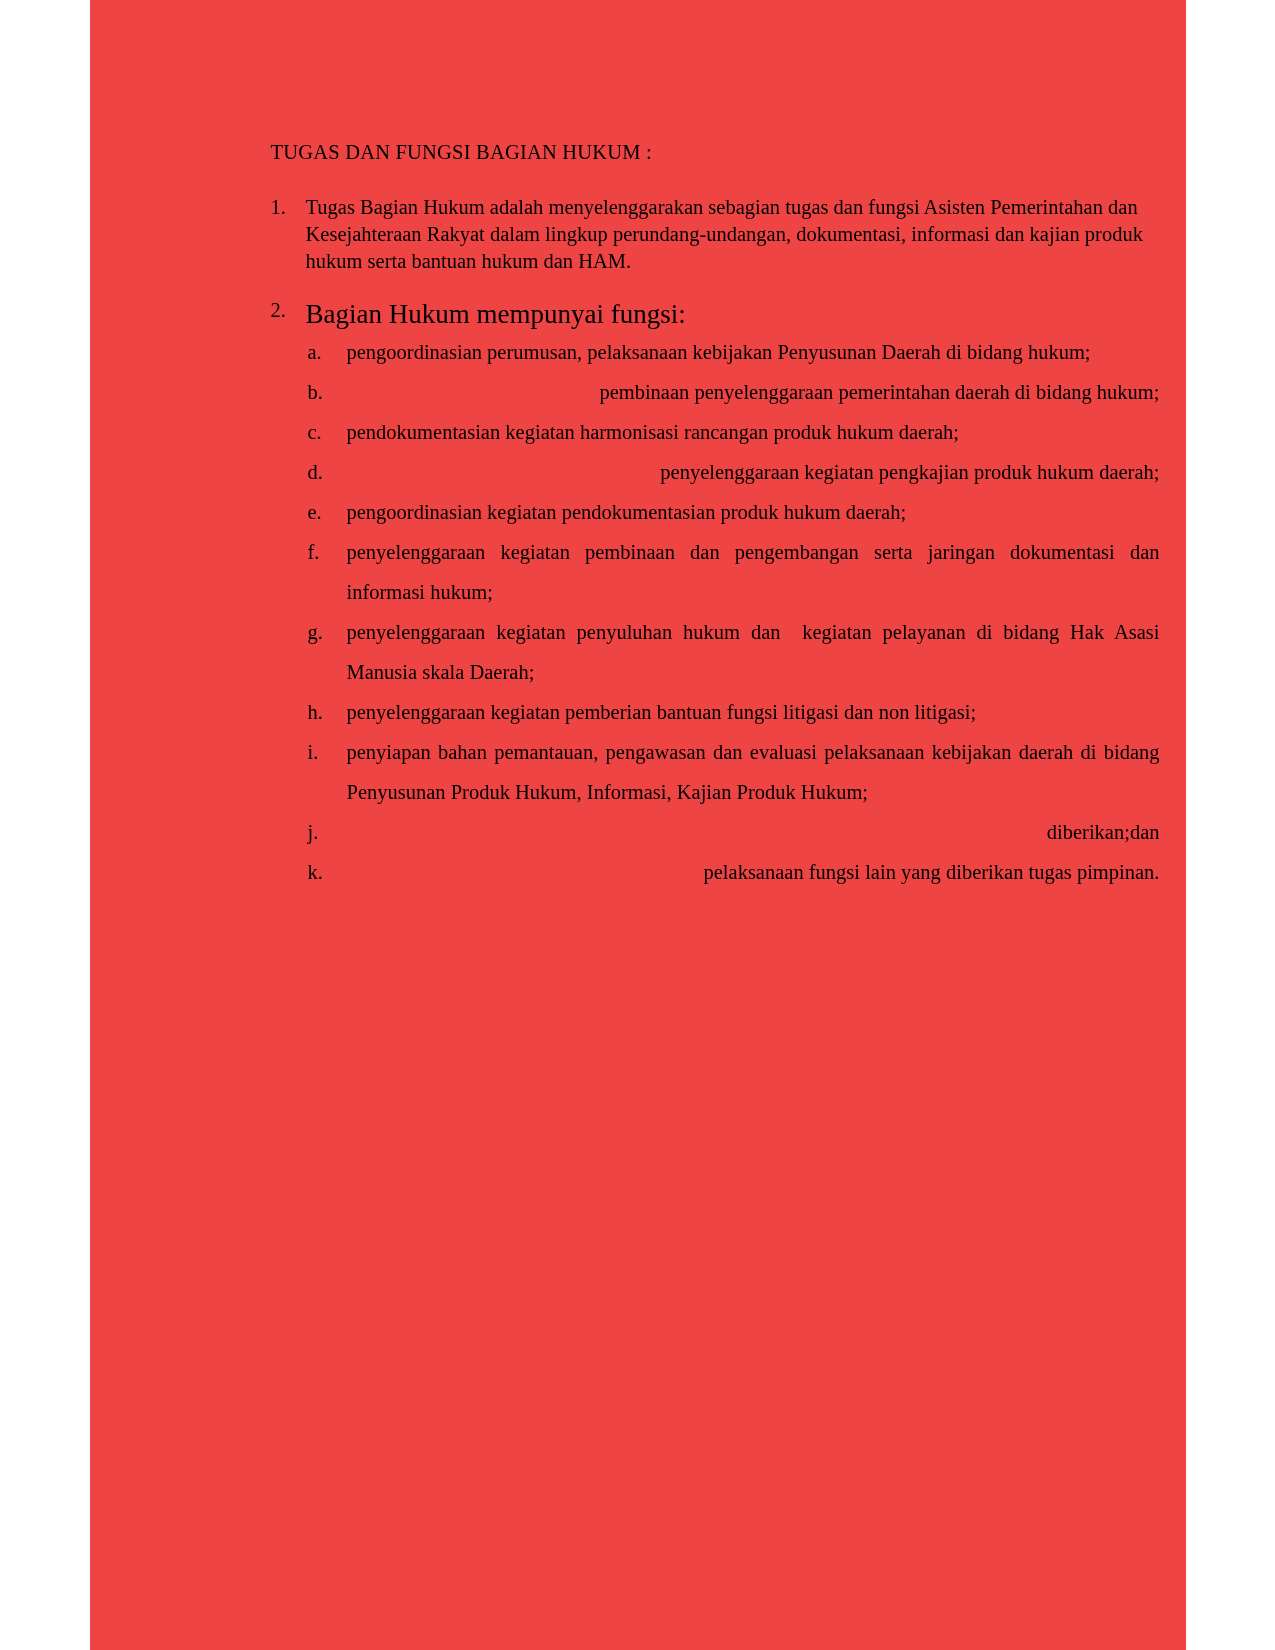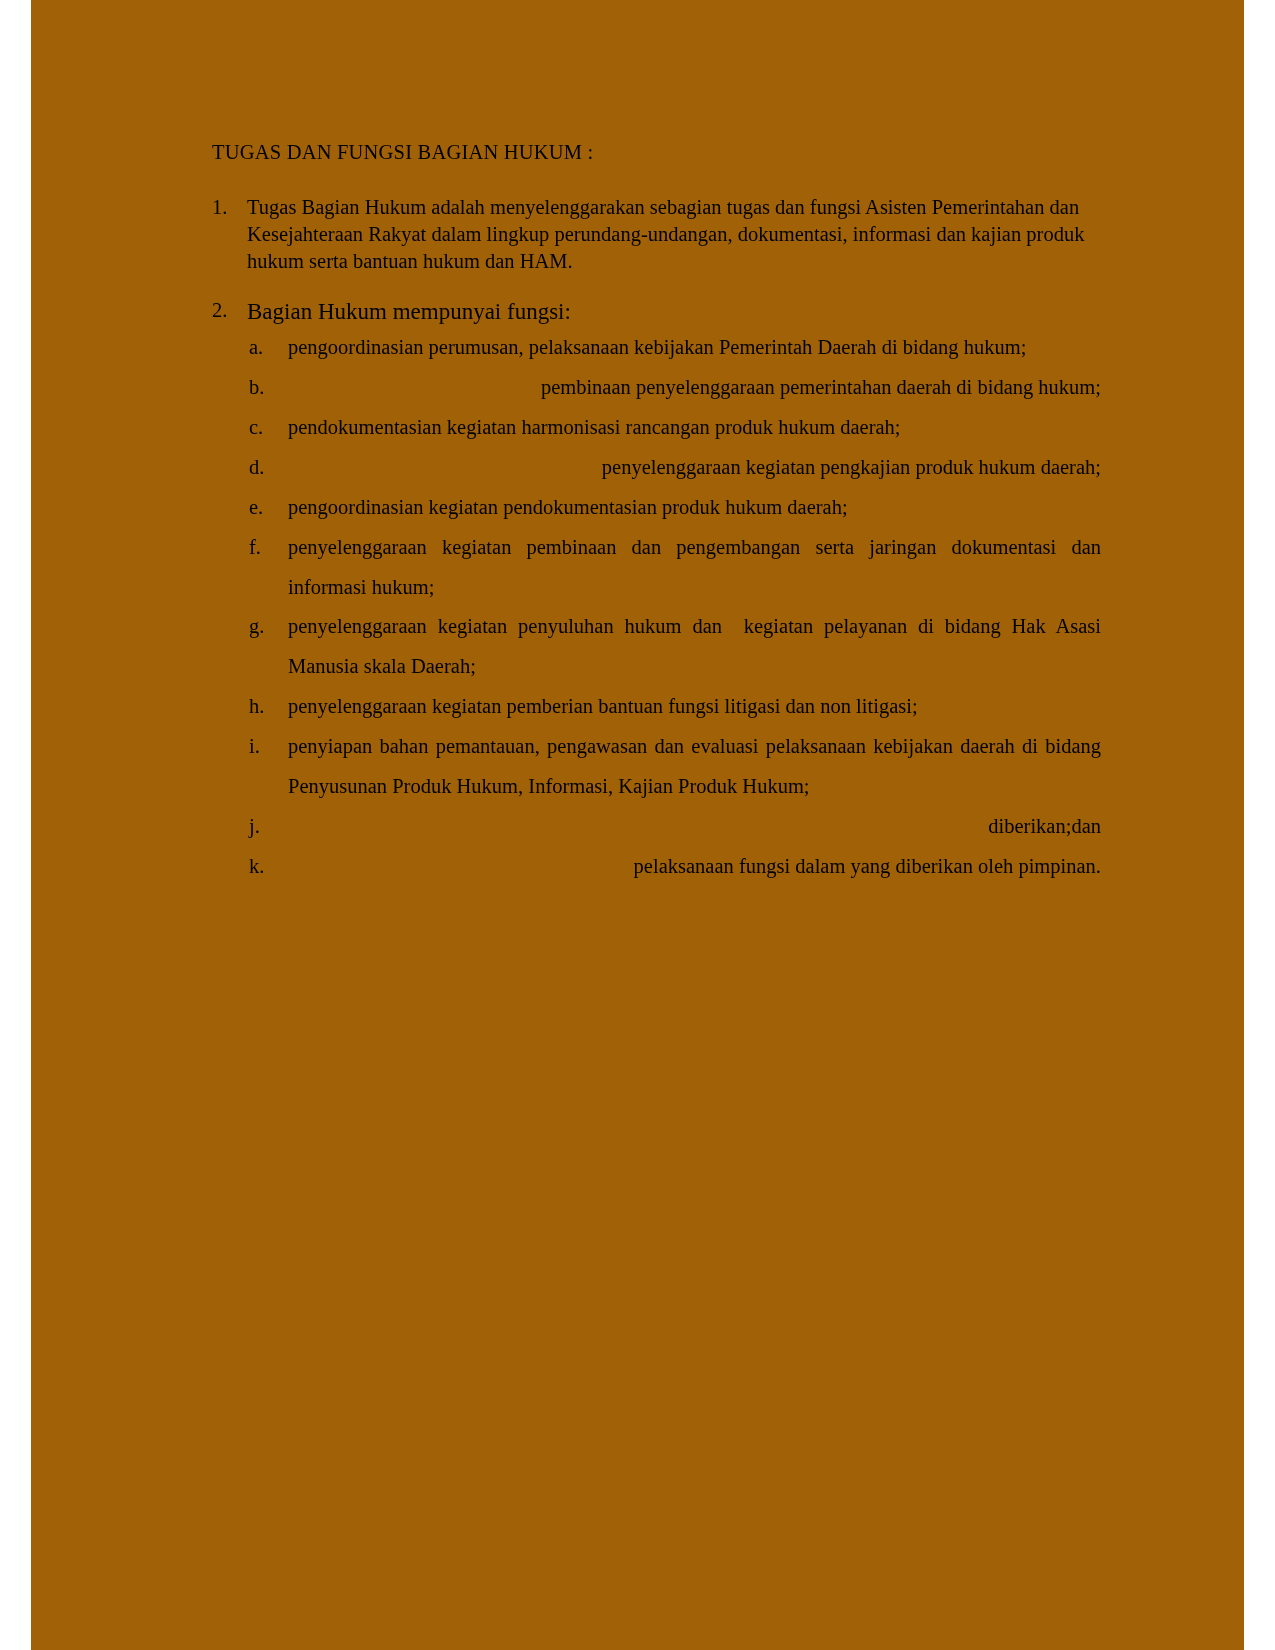--- a/index.html
+++ b/index.html
@@ -2,23 +2,23 @@
 <html><head>
 <meta charset="utf-8">
 <style>
   html, body {
     margin: 0;
     padding: 0;
     background: #ffffff;
   }
   .page {
     position: relative;
-    width: 1213px;
+    width: 1096px;
     height: 1650px;
-    background: #a16207;
+    background: #ef4444;
     margin: 0 auto;
     overflow: hidden;
     font-family: "Liberation Serif", "DejaVu Serif", serif;
     color: #000000;
   }
   .content {
     position: absolute;
     left: 181px;
     top: 140px;
     width: 889px; 
@@ -55,21 +55,21 @@
     text-align: left;
   }
   .num-body {
     font-size: 20.5px;
     line-height: 1.32;
     text-align: justify;
     text-justify: inter-word;
     white-space: pre-wrap;
   }
   .num-lead {
-    font-size: 23px;
+    font-size: 27px;
     line-height: 1.32;
     text-align: left;
     white-space: pre-wrap;
     margin-bottom: 10px;
   }
 
   
   .alpha-list {
     margin: 0;
     padding: 0;
@@ -117,21 +117,21 @@
       </li>
 
       <li class="num-item">
         <span class="num-marker">2.</span>
         <span class="num-lead">Bagian Hukum mempunyai fungsi:</span>
 
         <ol class="alpha-list">
 
           <li class="alpha-item">
             <span class="alpha-marker">a.</span>
-            <span class="alpha-body">pengoordinasian perumusan, pelaksanaan kebijakan Pemerintah Daerah di bidang hukum;</span>
+            <span class="alpha-body">pengoordinasian perumusan, pelaksanaan kebijakan Penyusunan Daerah di bidang hukum;</span>
           </li>
 
           <li class="alpha-item">
             <span class="alpha-marker">b.</span>
             <span class="alpha-body nowrapjust">pembinaan penyelenggaraan pemerintahan daerah di bidang hukum;</span>
           </li>
 
           <li class="alpha-item">
             <span class="alpha-marker">c.</span>
             <span class="alpha-body">pendokumentasian kegiatan harmonisasi rancangan produk hukum daerah;</span>
@@ -167,21 +167,21 @@
             <span class="alpha-body">penyiapan bahan pemantauan, pengawasan dan evaluasi pelaksanaan kebijakan daerah di bidang Penyusunan Produk Hukum, Informasi, Kajian Produk Hukum;</span>
           </li>
 
           <li class="alpha-item">
             <span class="alpha-marker">j.</span>
             <span class="alpha-body nowrapjust">diberikan;dan</span>
           </li>
 
           <li class="alpha-item">
             <span class="alpha-marker">k.</span>
-            <span class="alpha-body nowrapjust">pelaksanaan fungsi dalam yang diberikan oleh pimpinan.</span>
+            <span class="alpha-body nowrapjust">pelaksanaan fungsi lain yang diberikan tugas pimpinan.</span>
           </li>
 
         </ol>
       </li>
 
     </ol>
   </div>
 </div>
 
 </body></html>

